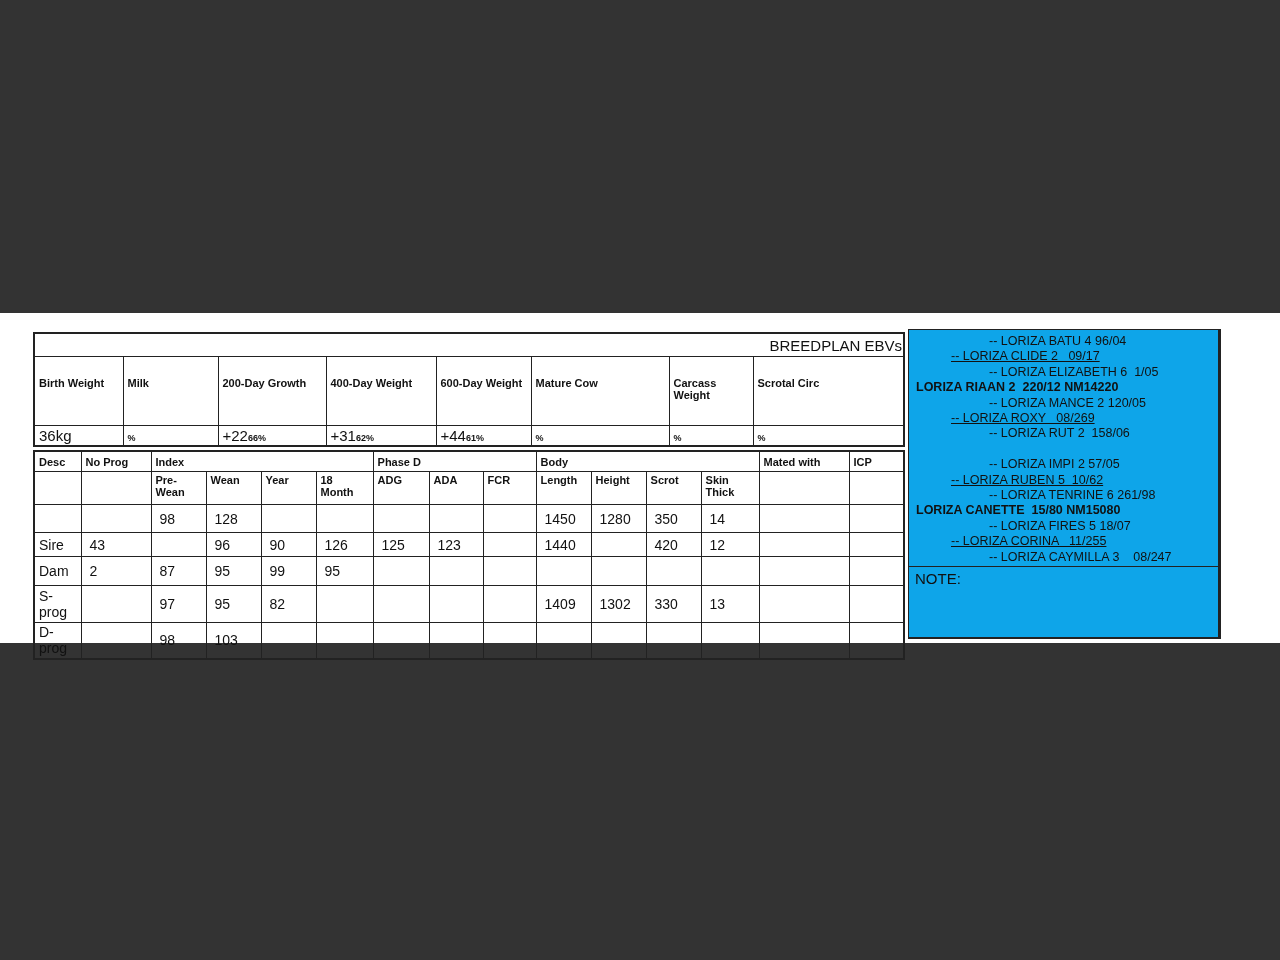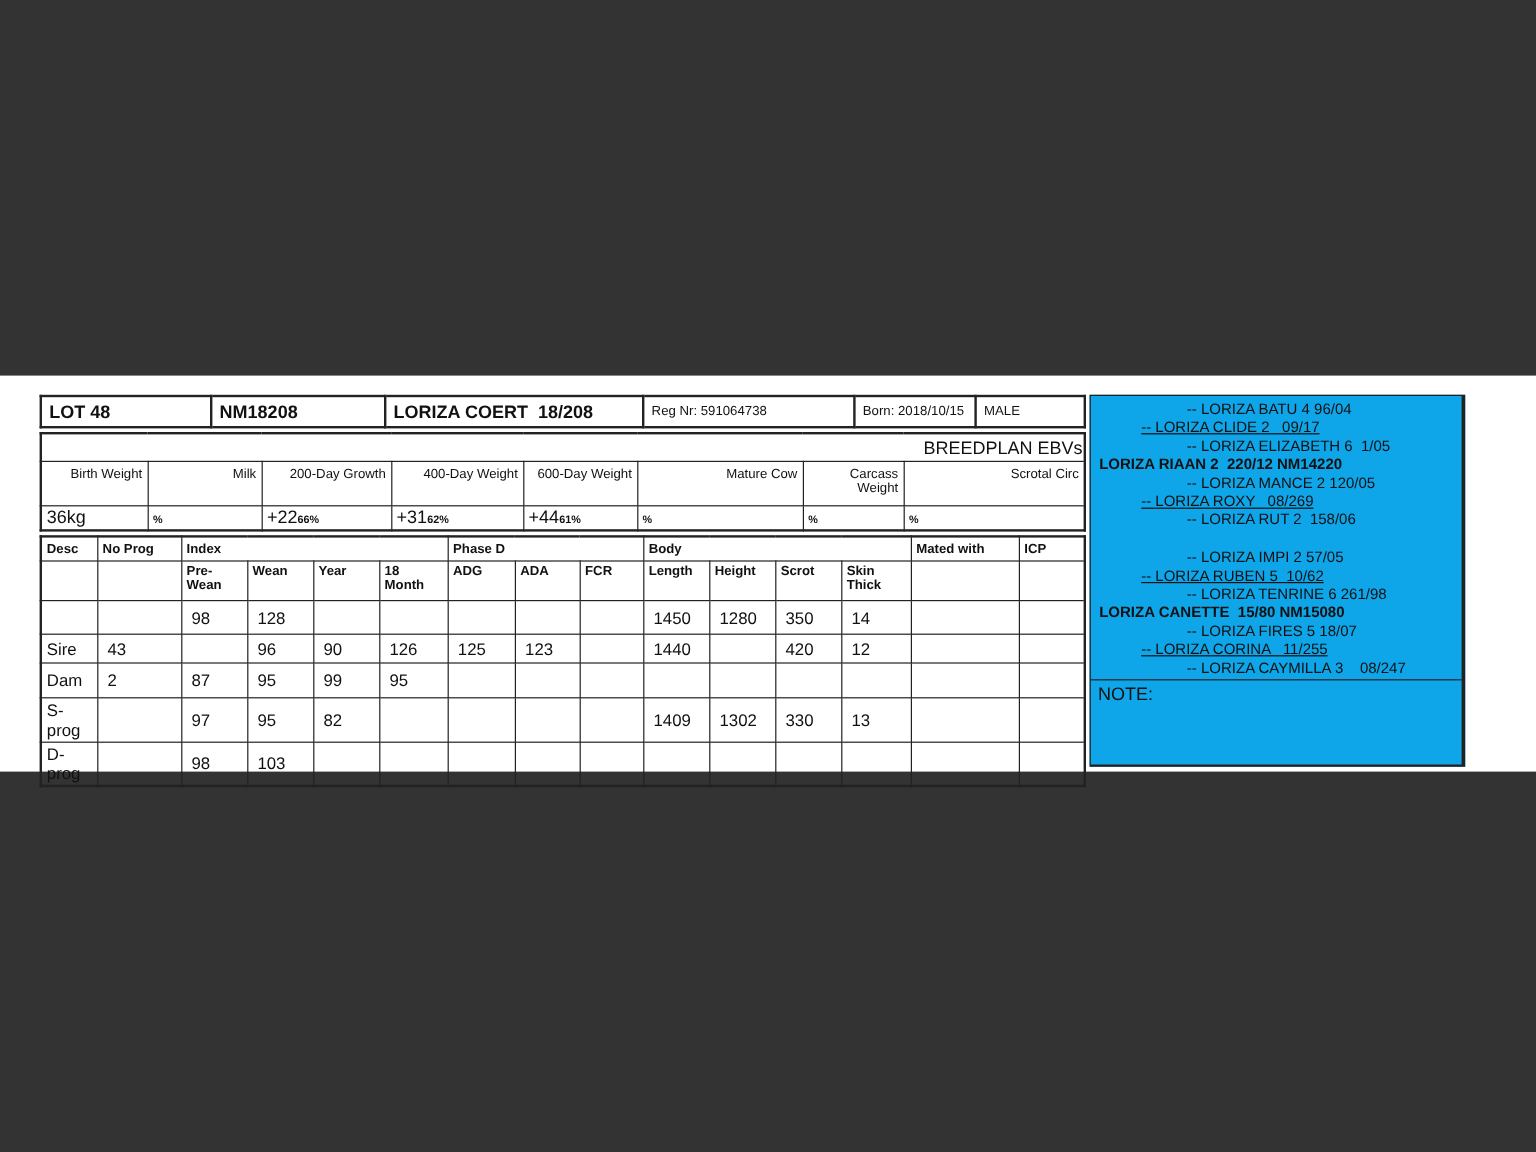--- a/index.html
+++ b/index.html
@@ -22,22 +22,22 @@
 
   
   .t-head{border:2px solid #222;}
   .t-head td{border:2px solid #222;height:24px;vertical-align:middle;padding:0 6px;white-space:pre;}
   .big{font-weight:bold;font-size:15px;}
   .small{font-size:11px;}
 
   
   .t-ebv{border:2px solid #222;margin-top:3px;}
   .ebv-title{height:20px;text-align:right;font-weight:normal;font-size:15px;vertical-align:middle;padding-left:35px;}
-  .t-ebv th{height:28px;text-align:right;vertical-align:top;padding:4px 4px;
-            font-size:11px;font-weight:normal;white-space:pre-line;}
+  .t-ebv th{height:28px;text-align:left;vertical-align:top;padding:20px 4px;
+            font-size:11px;font-weight:bold;white-space:pre-line;}
   .t-ebv td.val{height:19px;vertical-align:middle;padding:0 4px;}
   .val .main{font-size:15px;}
   .val .acc{font-size:9px;font-weight:bold;}
 
   
   .t-main{border:2px solid #222;margin-top:3px;}
   .t-main td{font-size:14px;vertical-align:middle;padding:0 0 0 8px;white-space:pre-line;}
   .t-main tr.gh td{height:19px;font-size:11px;font-weight:bold;padding:0 0 0 4px;}
   .t-main tr.sh td{height:30px;font-size:11px;font-weight:bold;vertical-align:top;padding:2px 2px 0 4px;}
   .t-main td.desc{padding-left:4px;}
@@ -57,40 +57,20 @@
   .note{padding:3px 6px;font-size:15px;}
 </style>
 </head>
 <body>
 
 <div>
   <div class="paper">
 
     <div class="left-block">
 
-      <table class="t-head">
-        <colgroup>
-          <col style="width:142px">
-            <col style="width:145px">
-            <col style="width:215px">
-          <col style="width:176px">
-            <col style="width:101px">
-            <col style="width:91px">
-        </colgroup>
-        <tbody>
-            <tr>
-          <td class="big">LOT 48</td>
-          <td class="big">NM18208</td>
-          <td class="big">LORIZA COERT  18/208</td>
-          <td class="small">Reg Nr: 591064738</td>
-          <td class="small">Born: 2018/10/15</td>
-          <td class="small">MALE</td>
-        </tr>
-      </tbody>
-        </table>
 
       <table class="t-ebv">
         <colgroup>
           <col style="width:89px">
             <col style="width:95px">
             <col style="width:108px">
             <col style="width:110px">
           <col style="width:95px">
             <col style="width:138px">
             <col style="width:84px">

